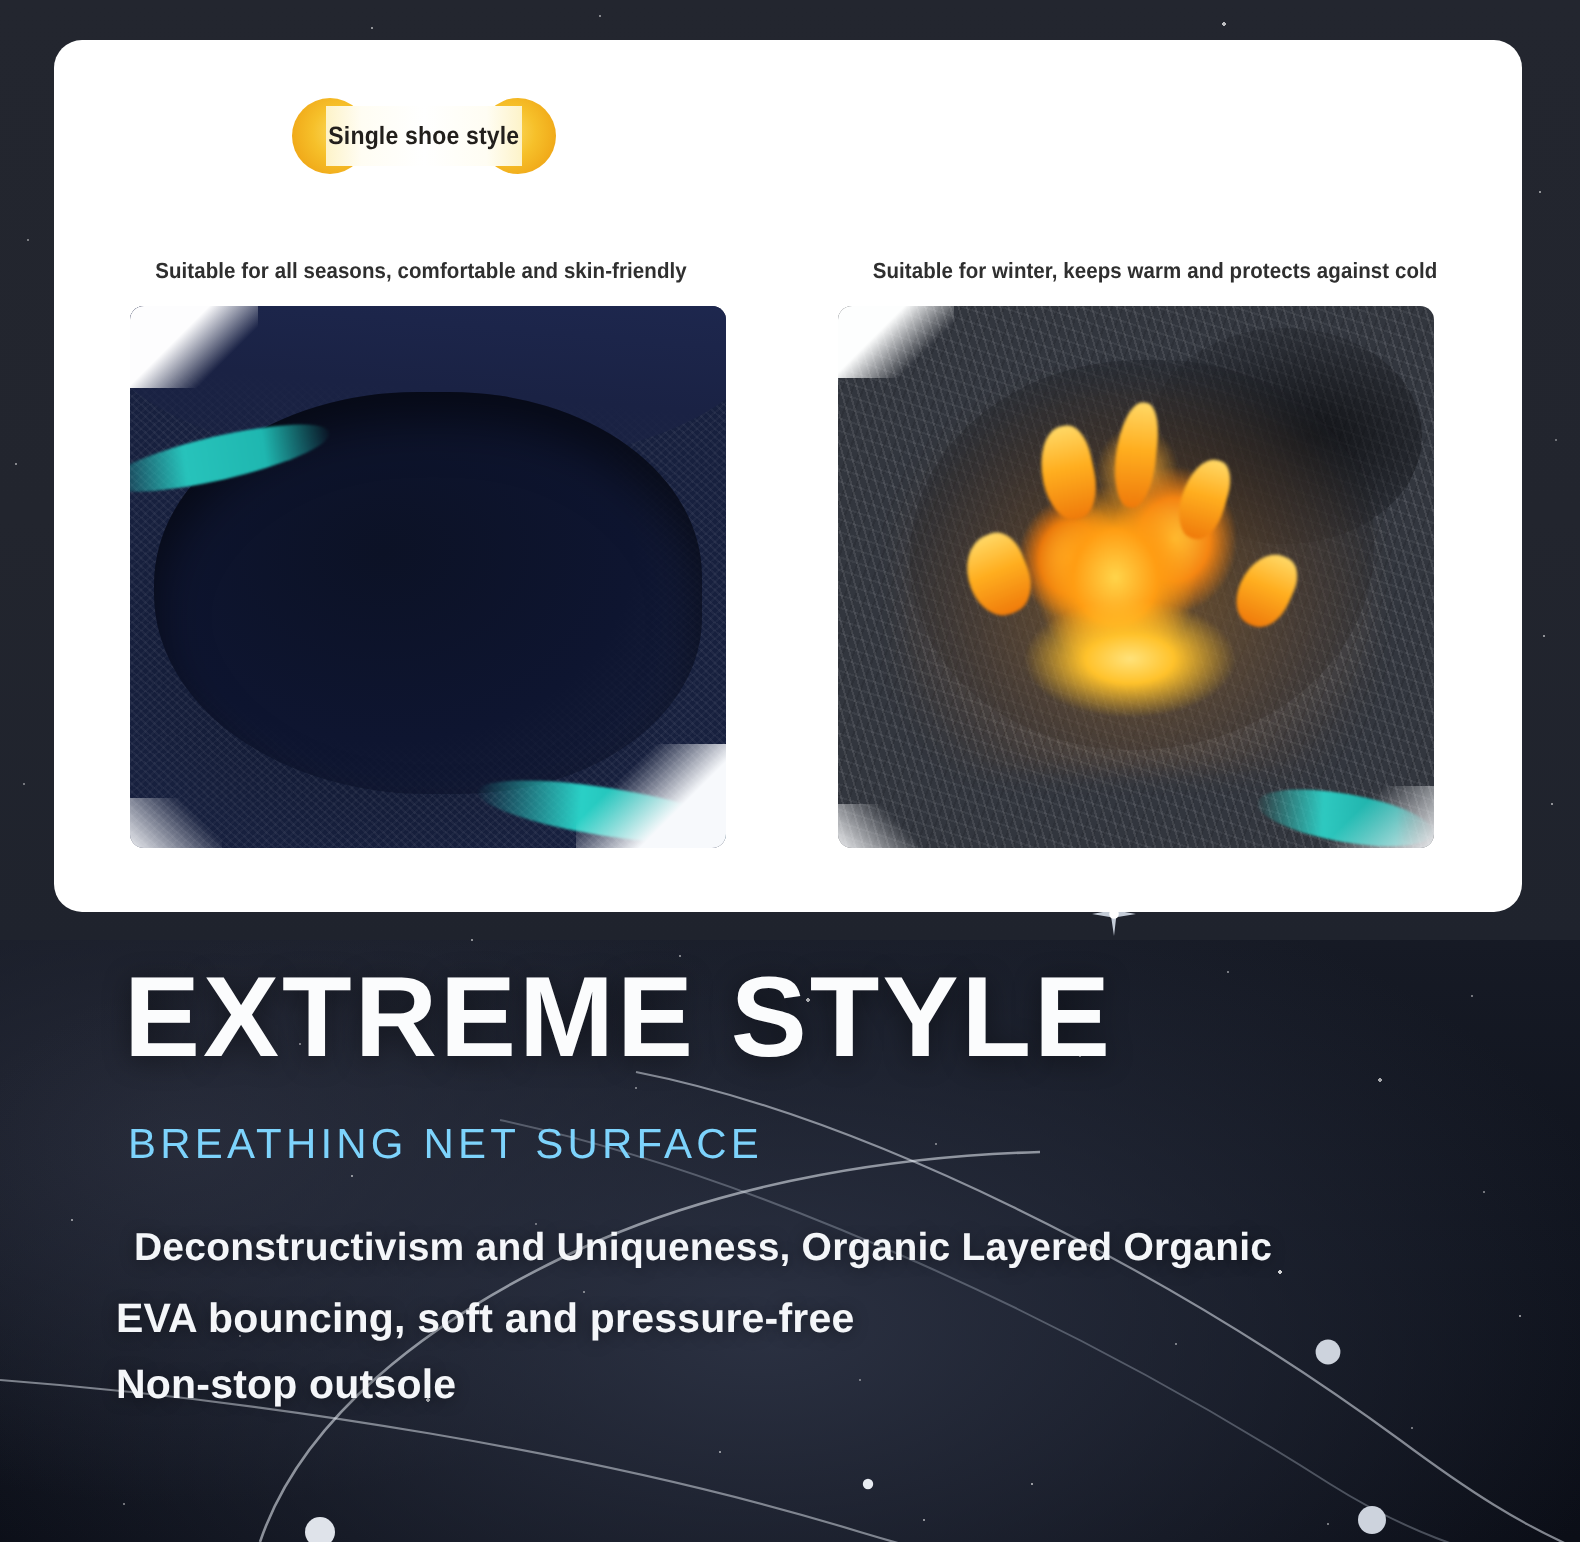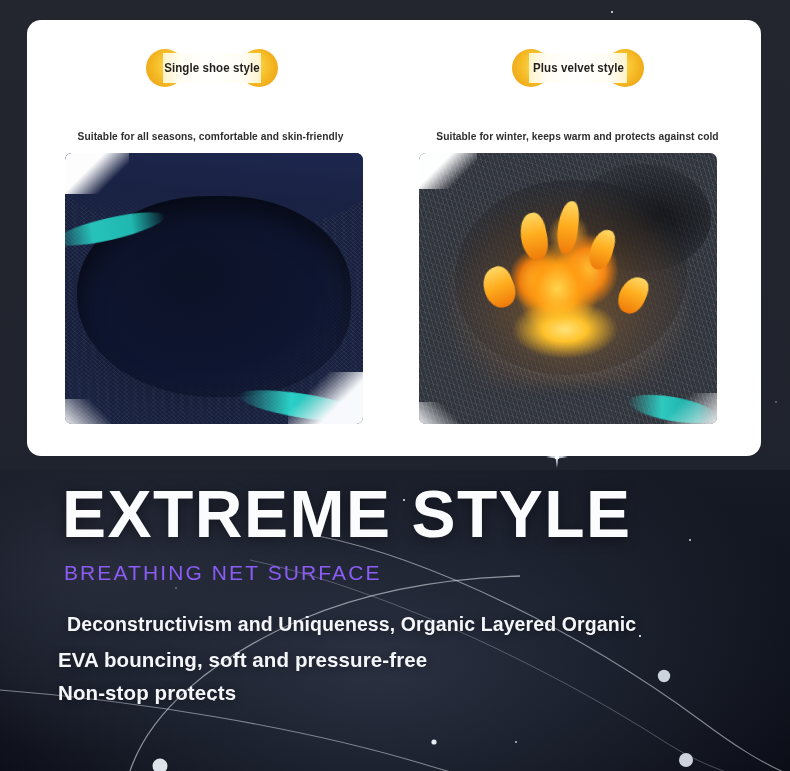--- a/index.html
+++ b/index.html
@@ -240,27 +240,27 @@
   .fur-white-bl {
     position:absolute; left:-2px; bottom:-2px; width:14%; height:9%;
     background:linear-gradient(45deg,#fafbfd 0%, rgba(250,251,253,0) 72%);
   }
 
   
   .hero { position:absolute; left:0; top:455px; width:790px; height:316px; }
 
   .hero-title {
     position:absolute; left:62px; top:26px;
-    font-size:66px; font-weight:700; color:#fbfcfd;
+    font-size:57px; font-weight:700; color:#fbfcfd;
     letter-spacing:1.5px; line-height:1;
     text-shadow:0 2px 14px rgba(0,0,0,.45);
   }
   .hero-sub {
     position:absolute; left:64px; top:107px;
-    font-size:21px; font-weight:400; color:#8b5cf6;
+    font-size:21px; font-weight:400; color:#7dd3fc;
     letter-spacing:2.1px; line-height:1;
   }
   .hero-lines { position:absolute; left:58px; top:158px; width:620px; }
   .hero-line {
     font-family:"Liberation Sans Narrow","Liberation Sans", sans-serif;
     color:#f4f6f9; font-weight:700; letter-spacing:.1px;
     text-shadow:0 1px 8px rgba(0,0,0,.4);
   }
   .hero-line-1 { font-size:19.5px; margin-left:9px; margin-bottom:12px; }
   .hero-line-2 { font-size:20.5px; margin-bottom:9px; }
@@ -299,26 +299,20 @@
         <div class="badge">
           <span class="badge-lobe left"></span>
           <span class="badge-lobe right"></span>
           <span class="badge-core"></span>
           <span class="badge-label">Single shoe style</span>
         </div>
         <div class="panel-caption">Suitable for all seasons, comfortable and skin-friendly</div>
       </div>
 
       <div class="panel panel-right">
-        <div class="badge">
-          <span class="badge-lobe left"></span>
-          <span class="badge-lobe right"></span>
-          <span class="badge-core"></span>
-          <span class="badge-label">Plus velvet style</span>
-        </div>
         <div class="panel-caption">Suitable for winter, keeps warm and protects against cold</div>
       </div>
 
       <div class="shoe-knit">
         <div class="knit-weave"></div>
         <div class="knit-top-band"></div>
         <div class="knit-collar"></div>
         <div class="teal-streak-a"></div>
         <div class="teal-streak-b"></div>
         <div class="white-corner-tl"></div>
@@ -347,17 +341,17 @@
 
     </div>
   </div>
 
   <div class="hero">
     <div class="hero-title">EXTREME STYLE</div>
     <div class="hero-sub">BREATHING NET SURFACE</div>
     <div class="hero-lines">
       <div class="hero-line hero-line-1">Deconstructivism and Uniqueness, Organic Layered Organic</div>
       <div class="hero-line hero-line-2">EVA bouncing, soft and pressure-free</div>
-      <div class="hero-line hero-line-3">Non-stop protects</div>
+      <div class="hero-line hero-line-3">Non-stop outsole</div>
     </div>
   </div>
 
 </div>
 
 </body></html>

